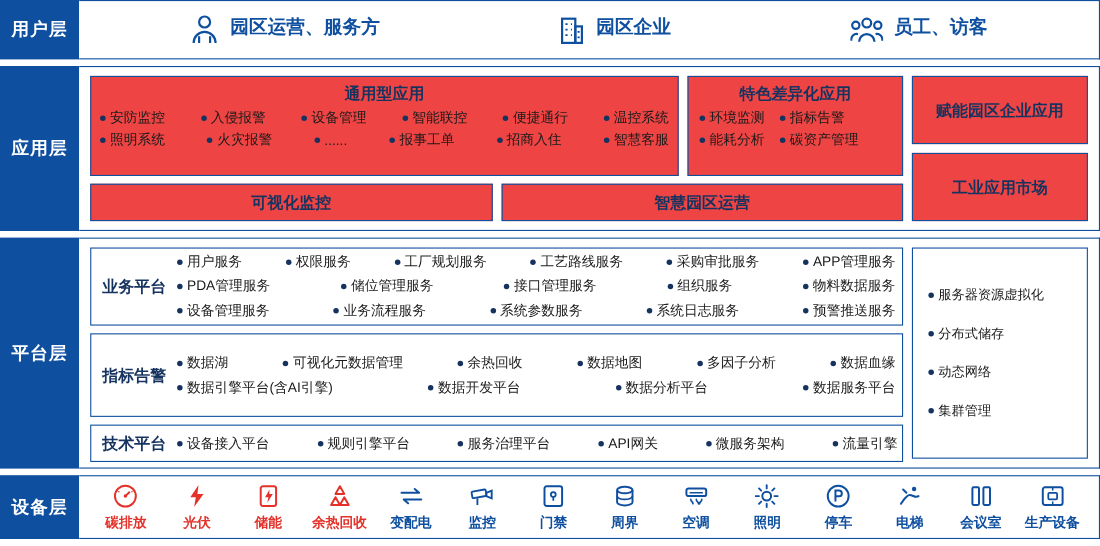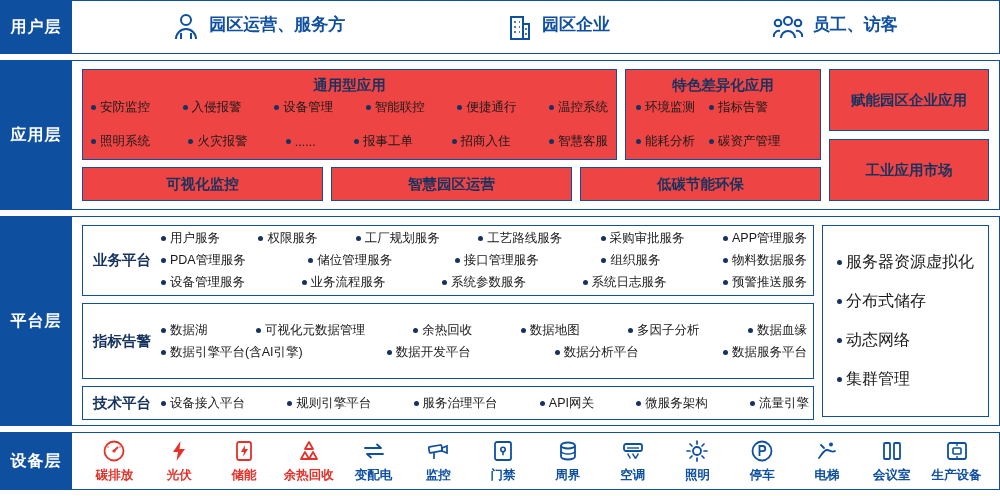--- a/index.html
+++ b/index.html
@@ -98,21 +98,21 @@
   }
   .general-app {
     flex: 1 1 auto;
     display: flex;
     flex-direction: column;
     padding: 0 6px 4px 6px;
   }
   .chip-rows {
     display: flex;
     flex-direction: column;
-    gap: 17px;
+    gap: 3px;
     padding: 0 2px;
   }
   .chip-row {
     display: flex;
     align-items: center;
     justify-content: space-between;
     gap: 2px;
   }
   .chip {
     font-size: 12.5px;
@@ -203,21 +203,21 @@
   .plat-right {
     flex: 0 0 160px;
     border: 1px solid #0e4fa0;
     box-sizing: border-box;
     display: flex;
     flex-direction: column;
     justify-content: center;
     gap: 18px;
     padding: 0 14px;
   }
-  .plat-right .chip { font-size: 16px; }
+  .plat-right .chip { font-size: 12px; }
 
   
   #device-row { height: 58px; margin-top: 6px; }
   #device-row .layer-body {
     display: flex;
     align-items: center;
     justify-content: space-between;
     padding: 2px 10px 2px 10px;
   }
   .device-item {
@@ -332,21 +332,20 @@
                 <span class="chip">碳资产管理</span>
               </div>
             </div>
           </div>
 
         </div>
 
         <div class="app-left-bottom">
           <div class="box wide-btn">可视化监控</div>
           <div class="box wide-btn">智慧园区运营</div>
-          <div class="box wide-btn">低碳节能环保</div>
         </div>
       </div>
 
       <div class="app-right">
         <div class="box wide-btn">赋能园区企业应用</div>
         <div class="box wide-btn">工业应用市场</div>
       </div>
 
     </div>
   </div>

